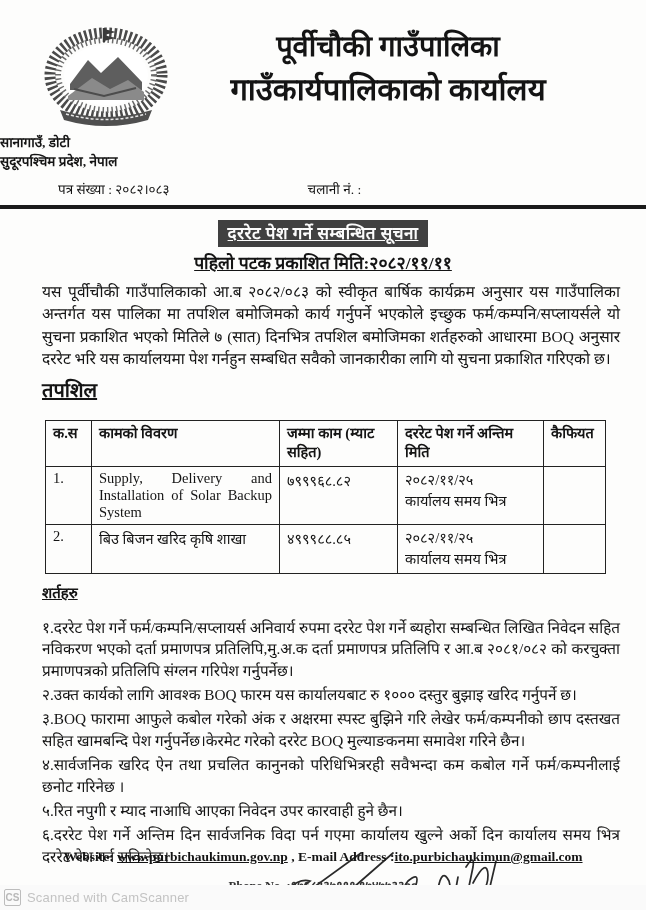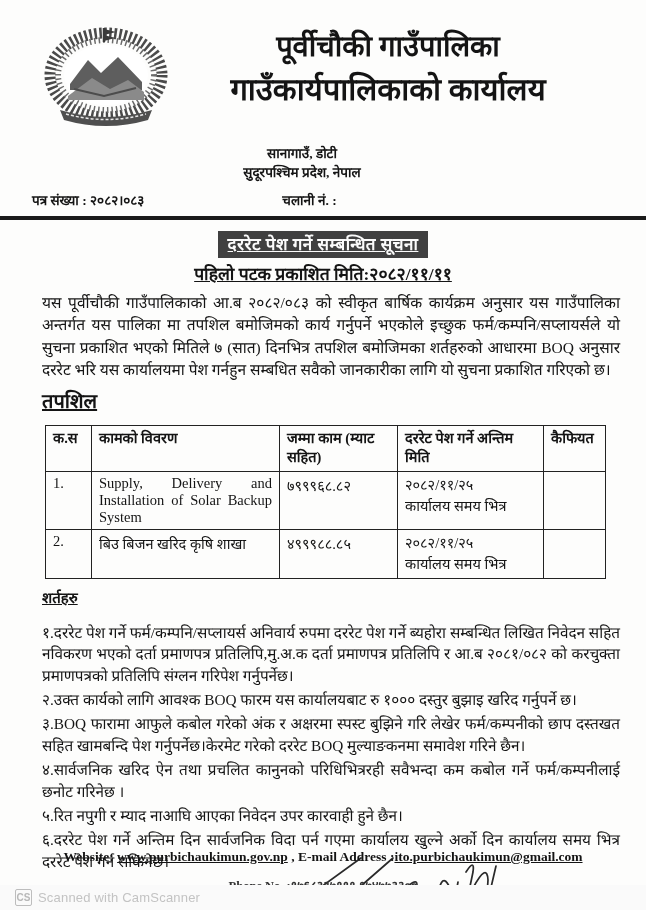--- a/index.html
+++ b/index.html
@@ -9,38 +9,38 @@
     width:646px; height:910px; margin:0 auto; position:relative;
     background:#fdfdfc; color:#141414; overflow:hidden;
     box-shadow:0 0 6px rgba(0,0,0,.25);
   }
   
   .letterhead { display:flex; align-items:flex-start; padding:26px 40px 0 44px; }
   .emblem { width:126px; height:104px; flex:0 0 auto; }
   .titles { flex:1; text-align:center; padding-top:4px; }
   .title1 { font-size:29px; font-weight:bold; line-height:1.15; }
   .title2 { font-size:31px; font-weight:bold; line-height:1.2; margin-top:8px; }
-  .address { text-align:center; padding-right:42px; font-weight:bold;
-             font-size:13.5px; line-height:1.4; margin-top:15px; }
-  .refline { display:flex; padding:8px 0 0 32px; font-weight:bold; font-size:13.5px; }
+  .address { text-align:left; padding-right:42px; font-weight:bold;
+             font-size:13.5px; line-height:1.4; margin-top:4px; }
+  .refline { display:flex; padding:8px 0 0 58px; font-weight:normal; font-size:13.5px; }
   .refline .dispatch { margin-left:138px; }
   .thickrule { height:4px; background:#1b1b1b; margin-top:7px; }
   
   .notice-title-wrap { text-align:center; margin-top:11px; }
   .notice-title { display:inline-block; background:#404040; color:#fbfbfb;
     font-weight:bold; font-size:17px; padding:1px 10px 3px;
     text-decoration:underline; letter-spacing:.5px; }
   .notice-date { text-align:center; font-weight:bold; font-size:17.5px;
     text-decoration:underline; margin-top:3px; }
   
   .intro { padding:7px 26px 0 42px; font-size:15.5px; line-height:1.45; text-align:justify; }
   .caption { margin:5px 0 1px 42px; font-size:20px; font-weight:bold;
     text-decoration:underline; display:inline-block; }
   
-  table { border-collapse:collapse; margin:10px 0 0 45px; width:560px;
+  table { border-collapse:collapse; margin:16px 0 0 45px; width:560px;
     font-size:14.5px; table-layout:fixed; }
   th,td { border:1.6px solid #222; padding:3px 7px; vertical-align:top; text-align:left; }
   th { font-weight:bold; line-height:1.35; }
   col.c-sn{width:46px;} col.c-work{width:188px;} col.c-amt{width:118px;}
   col.c-dl{width:146px;} col.c-rm{width:62px;}
   td.work-justify { text-align:justify; }
   .dl-line { display:block; line-height:1.45; }
   
   .terms-heading { margin:8px 0 14px 42px; font-size:15px; font-weight:bold;
     text-decoration:underline; display:inline-block; }
@@ -52,21 +52,21 @@
   .sig-name { font-size:16px; font-weight:bold; margin-top:5px; }
   .sig-desig { font-size:16px; font-weight:bold; margin-top:4px; }
   
   .footer-line { position:absolute; left:0; right:0; top:849px; text-align:center;
     font-size:13.5px; font-weight:bold; font-family:"Liberation Serif","DejaVu Serif",serif; }
   .footer-line .u { text-decoration:underline; }
   .phone-clip { position:absolute; left:0; right:0; top:877px; height:9px;
     overflow:hidden; text-align:center; font-size:12.5px; font-weight:bold; color:#333; }
   
   .scan-bar { position:absolute; left:0; right:0; bottom:0; height:25px; background:#fafafa; }
-  .watermark { position:absolute; left:15px; bottom:4px; display:flex; align-items:center;
+  .watermark { position:absolute; left:4px; bottom:4px; display:flex; align-items:center;
     gap:6px; font-family:"Liberation Sans","DejaVu Sans",sans-serif; color:#c3c3c3; }
   .cs-box { width:17px; height:17px; border:1.6px solid #bdbdbd; border-radius:2px;
     font-size:10px; font-weight:bold; display:flex; align-items:center;
     justify-content:center; color:#b8b8b8; }
   .wm-text { font-size:13px; letter-spacing:.2px; }
 </style>
 </head>
 <body>
 
 <div class="page">

